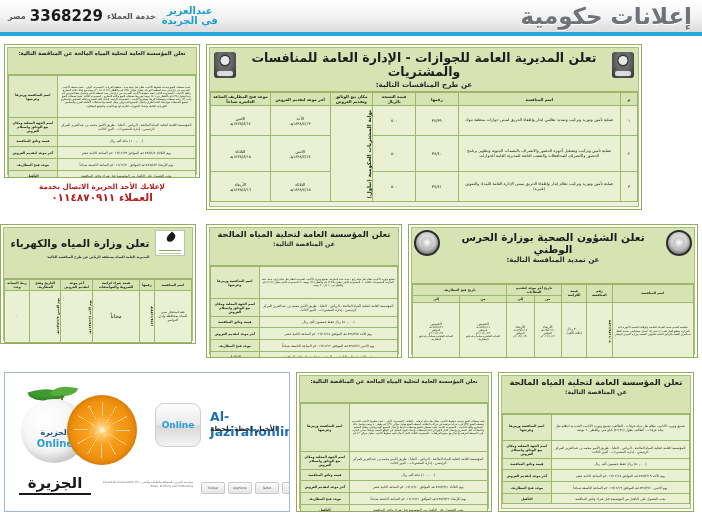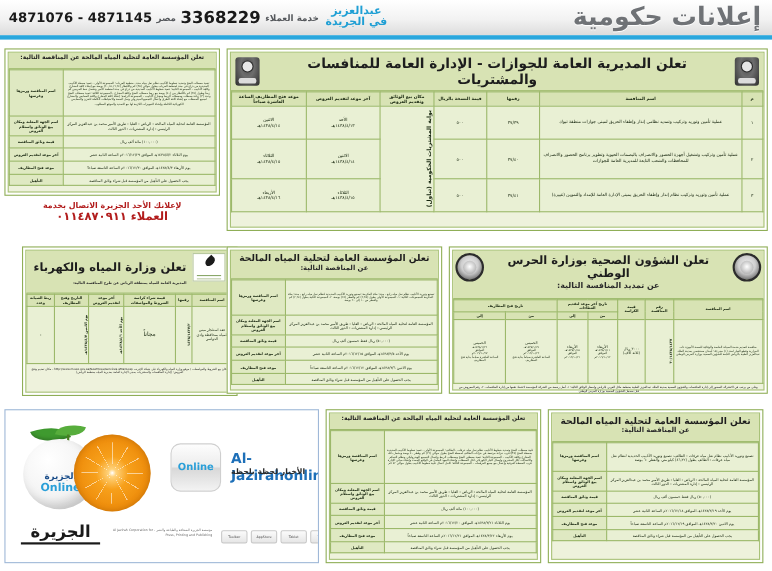--- a/index.html
+++ b/index.html
@@ -38,21 +38,21 @@
   }
 
   
   .ad {
     position:absolute; background:#ffffff;
     border:1px solid #8fae57; overflow:hidden;
   }
   .ad-inner { border:1px solid #a9c279; margin:2px; height:calc(100% - 4px); background:#eef2dc;}
   .ad-head {
     background:#d8e3b4; text-align:center; direction:rtl;
-    border-bottom:1px solid #9cb86a; padding:2px 2px 6px;
+    border-bottom:1px solid #9cb86a; padding:2px 2px 18px;
   }
   .ad-head-main { font-weight:700; color:#1d1d1d; line-height:1.15; }
   .ad-head-sub { font-weight:700; color:#2b2b2b; line-height:1.2; }
 
   
   table.adtbl { width:100%; border-collapse:collapse; direction:rtl; }
   table.adtbl td, table.adtbl th {
     border:1px solid #9cb86a; padding:1px 2px; vertical-align:middle;
     color:#15240d; background:#e9f0d4;
   }
@@ -193,33 +193,33 @@
     <div class="masthead-title">إعلانات حكومية</div>
     <div class="masthead-spacer"></div>
     <div class="ad-cta">
       <span>عبدالعزيز</span>
       <span>في الجريدة</span>
     </div>
     <div class="phones">
       <span class="phone-lbl">خدمة العملاء</span>
       <span class="phone-big">3368229</span>
       <span class="phone-lbl">مصر</span>
-      <span class="phone-small">4871145 - 4871076</span>
     </div>
   </div>
   <div class="masthead-rule"></div>
 
-  <div class="ad" style="left:206px; top:44px; width:492px; height:166px;">
+  <div class="ad" style="left:206px; top:44px; width:436px; height:166px;">
     <div class="ad-inner">
       <div class="ad-head" style="padding:3px 4px 2px;">
         <div class="head-flex">
           <span class="emblem"></span>
           <span class="ad-head-main t16">تعلن المديرية العامة للجوازات - الإدارة العامة للمنافسات والمشتريات</span>
           <span class="emblem"></span>
         </div>
+        <div class="ad-head-sub t11" style="margin-top:1px;">عن طرح المنافسات التالية:</div>
       </div>
 
       <table class="adtbl t7">
         <thead>
           <tr>
             <th style="width:4%;">م</th>
             <th style="width:38%;">اسم المنافسة</th>
             <th style="width:10%;">رقمها</th>
             <th style="width:10%;">قيمة النسخة بالريال</th>
             <th style="width:10%;">مكان بيع الوثائق وتقديم العروض</th>
@@ -312,21 +312,21 @@
       </tbody>
         </table>
     </div>
   </div>
 
   <div class="contact-strip" style="left:4px; top:182px; width:196px;">
     <div class="t11">لإعلانك الأحد الجزيرة الاتصال بخدمة</div>
     <div class="t14">العملاء ٠١١٤٨٧٠٩١١</div>
   </div>
 
-  <div class="ad" style="left:20px; top:224px; width:196px; height:136px;">
+  <div class="ad" style="left:0; top:224px; width:196px; height:120px;">
     <div class="ad-inner">
       <div class="ad-head">
         <div class="head-flex">
           <span class="emblem-water"></span>
           <span class="ad-head-main t14">تعلن وزارة المياه والكهرباء</span>
         </div>
         <div class="ad-head-sub t6">المديرية العامة للمياه بمنطقة الرياض عن طرح المنافسة التالية:</div>
       </div>
       <table class="adtbl t6">
         <thead>

